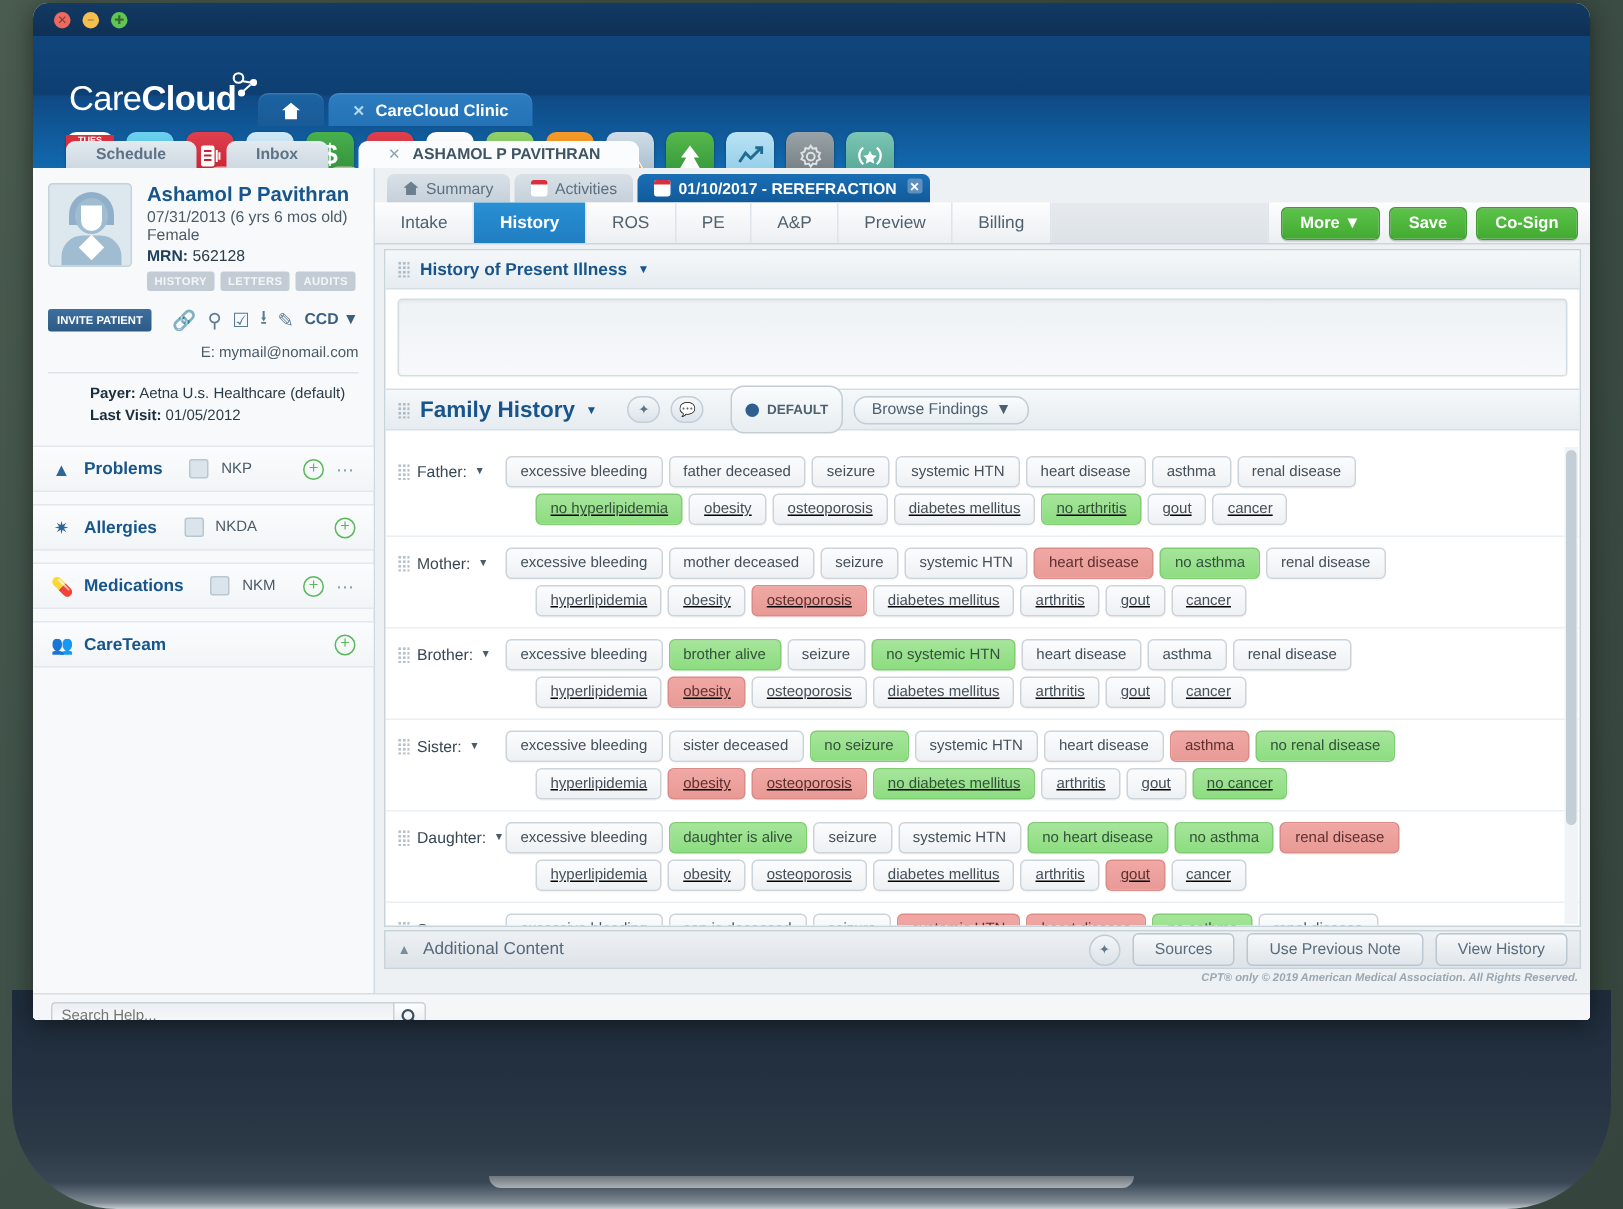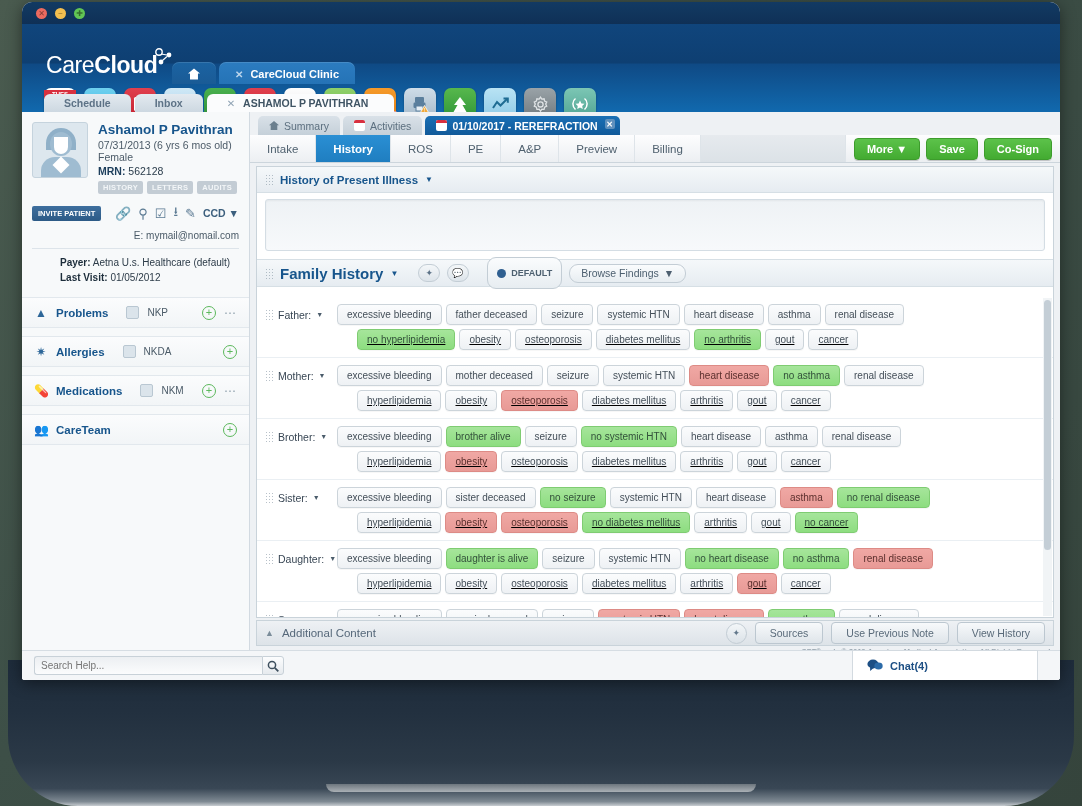--- a/index.html
+++ b/index.html
@@ -97,21 +97,21 @@
   .i-grass{ background:linear-gradient(180deg,#57b84c,#2f9439); }
   .i-chart{ background:linear-gradient(180deg,#b9e3f4,#8cc9e6); color:#1f6c93;}
   .i-gray { background:linear-gradient(180deg,#9aa3a8,#6f787d); }
   .i-teal { background:linear-gradient(180deg,#7cc6b4,#4fa392); }
 
   
   .wstabs { position:absolute; left:22px; bottom:0; display:flex; align-items:flex-end; }
   .wstab {
     height:18px; padding:0 20px; font-size:10.5px; color:#5d7286; font-weight:bold;
     background:linear-gradient(180deg,#e3eaf0,#cdd8e1);
-    border-radius:6px 6px 0 0; margin-right:4px; display:flex;align-items:center;
+    border-radius:6px 6px 0 0; margin-right:20px; display:flex;align-items:center;
   }
   .wstab.sel { background:#fbfcfd; color:#3f5464; padding-right:26px;}
   .wstab .x { color:#8fa3b4; font-weight:normal; margin-right:8px; font-size:10px;}
 
   
   .body { position:absolute; left:0; top:110px; right:0; bottom:0; background:#eef1f4; display:flex; }
   .sidebar { width:228px; background:#f7f9fa; border-right:1px solid #d2dae1; }
   .content { flex:1; background:#eef1f4; position:relative; }
 
   
@@ -206,21 +206,21 @@
             display:flex; align-items:center; padding:0 8px; gap:8px;}
   .addbar .ar { color:#7b8d9a; font-size:9px; }
   .addbar .t { color:#56687a; font-size:11.5px; flex:1;}
   .wand { width:21px;height:21px;border-radius:50%;background:linear-gradient(180deg,#f3f6f8,#dbe2e8);
           border:1px solid #c2ccd4;display:flex;align-items:center;justify-content:center;font-size:9px;color:#62788b;}
   .gbtn2 { background:linear-gradient(180deg,#f7f9fb,#dfe5ea); border:1px solid #bcc7d0; border-radius:4px;
            font-size:10.5px; color:#5a6b7a; padding:4px 14px;}
   .cpt { position:absolute; right:8px; bottom:24px; font-size:7.5px; color:#9aa7b1; font-style:italic; font-weight:bold;}
 
   
-  .helpbar { position:absolute; left:0; right:0; bottom:0; height:30px; background:#f4f6f8; border-top:1px solid #d6dde3;text-decoration:underline; }
+  .helpbar { position:absolute; left:0; right:0; bottom:0; height:18px; background:#f4f6f8; border-top:1px solid #d6dde3;text-decoration:underline; }
   .searchwrap { position:absolute; left:12px; top:5px; width:250px; height:19px; display:flex; }
   .searchwrap input { flex:1; border:1px solid #c8d1d8; border-right:none; border-radius:3px 0 0 3px;
                       font-size:10px; color:#7b8894; padding:0 6px; background:linear-gradient(180deg,#eceff2,#fbfcfd); outline:none;}
   .sbtn { width:22px; background:linear-gradient(180deg,#fcfdfe,#e6eaee); border:1px solid #c8d1d8; border-radius:0 3px 3px 0;
           display:flex;align-items:center;justify-content:center;color:#46566a;font-size:11px;}
   .chatbox { position:absolute; right:22px; top:-1px; width:186px; height:31px; background:#fff; border:1px solid #d3dae0;
              display:flex; align-items:center; gap:7px; padding:0 14px; }
   .chatbox .t { color:#1d4f84; font-size:11px; font-weight:bold; }
 </style>
 </head>
@@ -720,22 +720,14 @@
   <div class="helpbar">
     <div class="searchwrap">
       <input placeholder="Search Help..." style="">
       <div class="sbtn">
         <svg width="12" height="12" viewBox="0 0 12 12">
             <circle cx="5" cy="5" r="3.6" fill="none" stroke="#3d4f5e" stroke-width="1.5"></circle>
             <line x1="7.8" y1="7.8" x2="11.3" y2="11.3" stroke="#3d4f5e" stroke-width="1.8"></line>
           </svg>
       </div>
     </div>
-    <div class="chatbox">
-      <svg width="16" height="13" viewBox="0 0 16 13">
-        <ellipse cx="6" cy="5" rx="5.6" ry="4.4" fill="#1d4f84"></ellipse>
-        <path d="M3 8 L3.2 12 L6.5 9" fill="#1d4f84"></path>
-        <ellipse cx="11.5" cy="7" rx="4.2" ry="3.4" fill="#2c6ba8"></ellipse>
-      </svg>
-      <span class="t">Chat(4)</span>
-    </div>
   </div>
 </div>
 
 </body></html>

